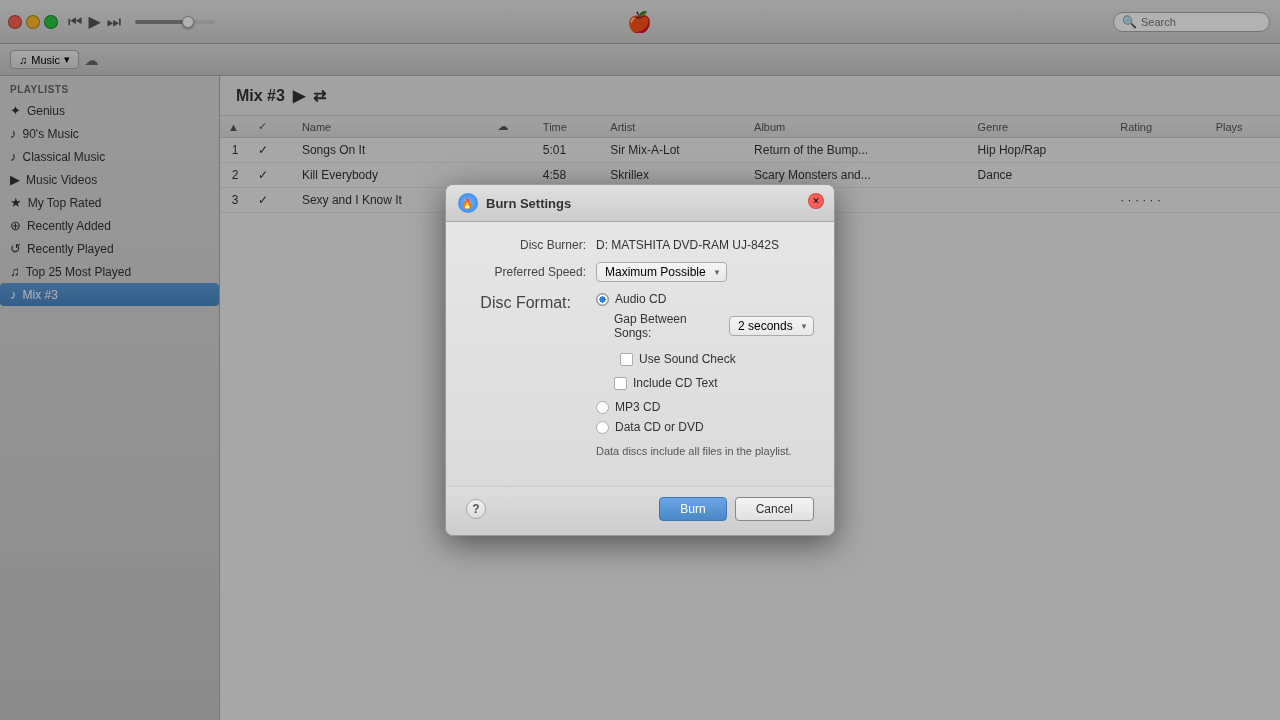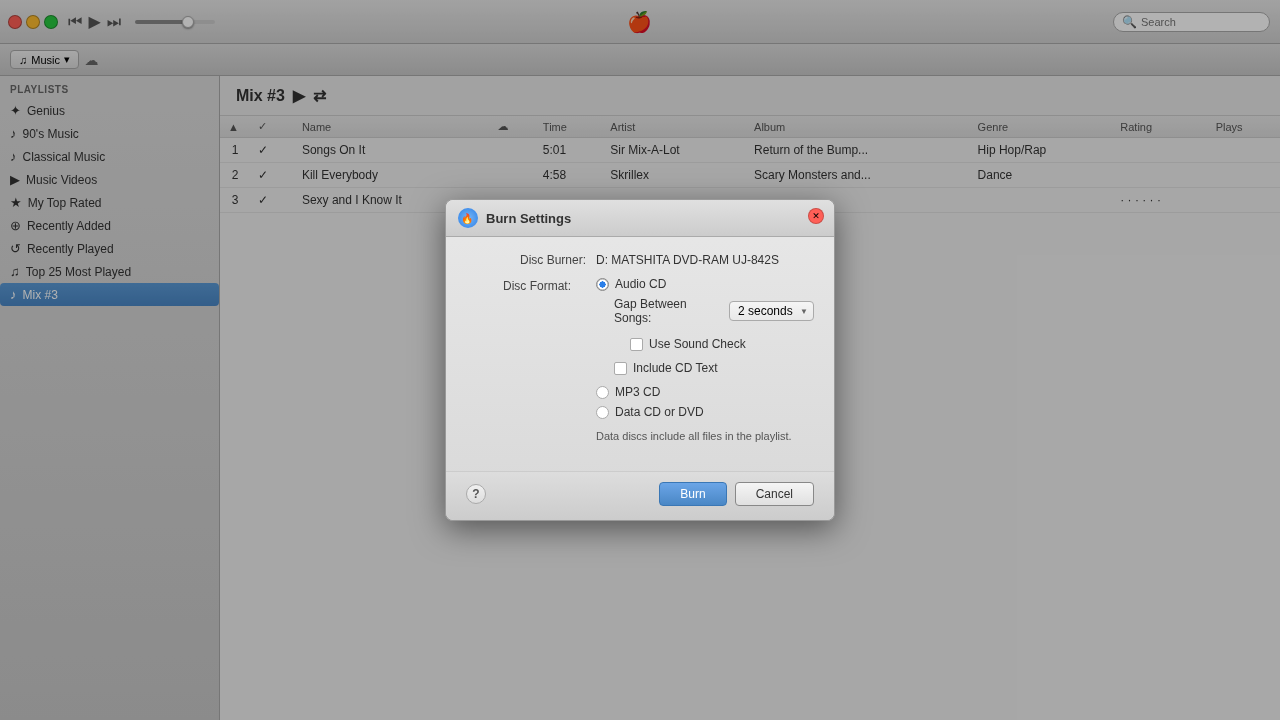--- a/index.html
+++ b/index.html
@@ -336,21 +336,21 @@
       color: #666;
       pointer-events: none;
     }
     .disc-format-section {
       margin-bottom: 10px;
     }
     .disc-format-label {
       text-align: right;
       width: 130px;
       padding-right: 25px;
-      font-size: 12px;
+      font-size: 16px;
       color: #444;
       flex-shrink: 0;
       align-self: flex-start;
       padding-top: 2px;
     }
     .disc-format-options {
       display: flex;
       flex-direction: column;
       gap: 6px;
     }
@@ -599,20 +599,32 @@
       </div>
     </div>
 
     <div class="modal-body">
 
       <div class="form-row">
         <span class="form-label">Disc Burner:</span>
         <span class="form-value">D: MATSHITA DVD-RAM UJ-842S</span>
       </div>
 
+      <div class="form-row">
+        <span class="form-label">Preferred Speed:</span>
+        <div class="select-wrapper">
+          <select class="form-select">
+            <option>Maximum Possible</option>
+            <option>1x</option>
+            <option>2x</option>
+            <option>4x</option>
+            <option>8x</option>
+          </select>
+        </div>
+      </div>
 
       <div class="form-row disc-format-section">
         <span class="form-label disc-format-label">Disc Format:</span>
         <div class="disc-format-options">
 
           <div class="radio-row">
             <div class="radio-input checked"></div>
             <span>Audio CD</span>
           </div>
 
@@ -623,21 +635,21 @@
                 <option>none</option>
                 <option>1 second</option>
                 <option selected="">2 seconds</option>
                 <option>3 seconds</option>
                 <option>4 seconds</option>
                 <option>5 seconds</option>
               </select>
             </div>
           </div>
 
-          <div class="checkbox-row" style="margin-left: 34px;">
+          <div class="checkbox-row" style="margin-left: 24px;">
             <div class="checkbox-input"></div>
             <span>Use Sound Check</span>
           </div>
 
           <div class="checkbox-row" style="margin-left: 18px;">
             <div class="checkbox-input"></div>
             <span>Include CD Text</span>
           </div>
 
           <div class="radio-row">

